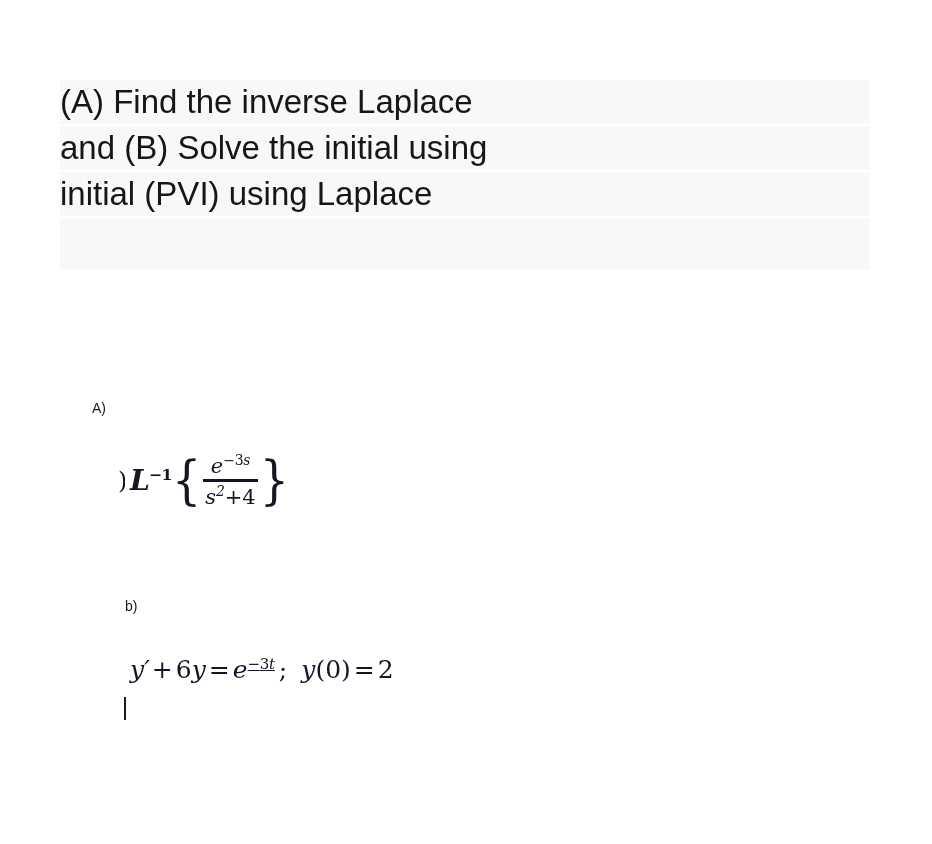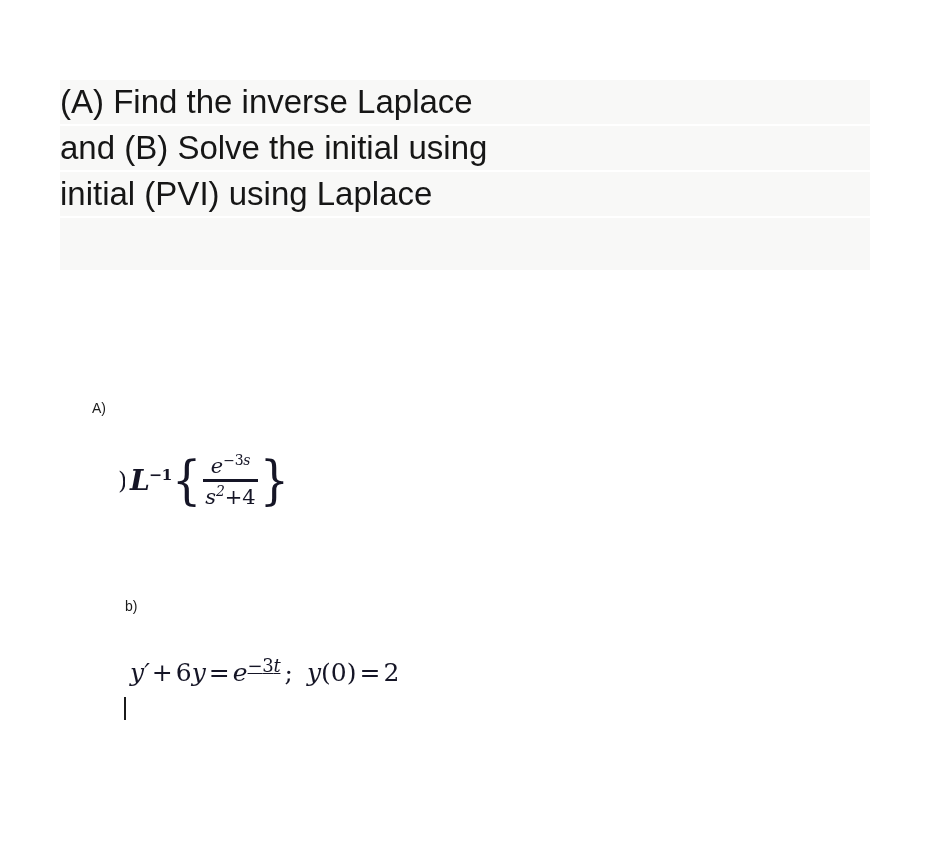--- a/index.html
+++ b/index.html
@@ -161,21 +161,21 @@
   #expr-b .semi {
     font-style: normal;
     margin: 0 2px 0 4px;
   }
   #expr-b .gap { display: inline-block; width: 12px; }
   #expr-b .prime {
     font-style: italic;
     letter-spacing: -1px;
   }
   #expr-b .sup-e {
-    font-size: 18px;
+    font-size: 15px;
     vertical-align: super;
     letter-spacing: -0.3px;
     text-decoration: underline;
   }
 
   
   #text-caret {
     position: absolute;
     left: 124px;
     top: 697px;

